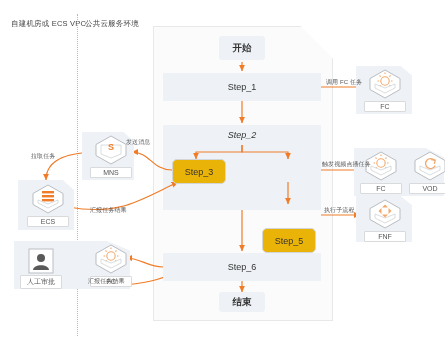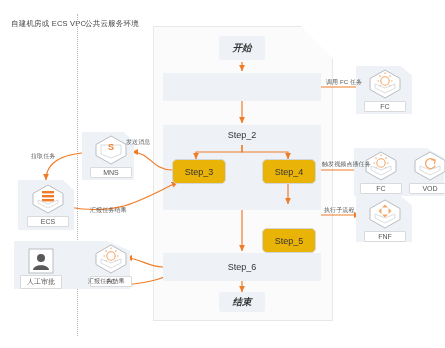--- a/index.html
+++ b/index.html
@@ -59,21 +59,20 @@
   .node.rounded{
     background:#eab308;
     border:1px solid #d3d5d7;
     border-radius:5px;
   }
   .node.terminal{
     background:#eef2f6;
     border-radius:3px;
     font-weight:bold;
     font-size:9.5px;
-    font-style:italic;
   }
 
   
   .tile{
     position:absolute;
     background:#eef2f6;
     -webkit-clip-path:polygon(0 0, 80% 0, 100% 20%, 100% 100%, 0 100%);
     clip-path:polygon(0 0, 80% 0, 100% 20%, 100% 100%, 0 100%);
   }
 
@@ -156,23 +155,23 @@
 
       <path d="M163,267 C148,267 140,258 126,258"></path>
 
       <path d="M92,258 C78,258 70,262 52,262"></path>
 
       <path d="M46,278 C90,292 150,286 176,272"></path>
     </g>
   </svg>
 
   <div class="node terminal" style="left:219px;top:36px;width:46px;height:24px;">开始</div>
-  <div class="node" style="left:163px;top:125px;width:158px;height:20px;">Step_2</div>
+  <div class="node" style="left:163px;top:73px;width:158px;height:28px;">Step_1</div>
+  <div class="node" style="left:163px;top:125px;width:158px;height:20px;font-style:italic;">Step_2</div>
   <div class="node rounded" style="left:172px;top:159px;width:52px;height:23px;">Step_3</div>
-  <div class="node rounded" style="left:262px;top:159px;width:52px;height:23px;">Step_4</div>
   <div class="node rounded" style="left:262px;top:204px;width:52px;height:23px;margin-top:24px;">Step_5</div>
   <div class="node" style="left:163px;top:253px;width:158px;height:28px;">Step_6</div>
   <div class="node terminal" style="left:219px;top:292px;width:46px;height:20px;">结束</div>
 
   <div class="tile" style="left:82px;top:132px;width:52px;height:48px;"></div>
   <div class="tile" style="left:18px;top:180px;width:56px;height:50px;"></div>
   <div class="tile" style="left:14px;top:241px;width:116px;height:48px;"></div>
   <div class="tile" style="left:356px;top:66px;width:56px;height:48px;"></div>
   <div class="tile" style="left:354px;top:148px;width:90px;height:48px;"></div>
   <div class="tile" style="left:356px;top:196px;width:56px;height:46px;"></div>

